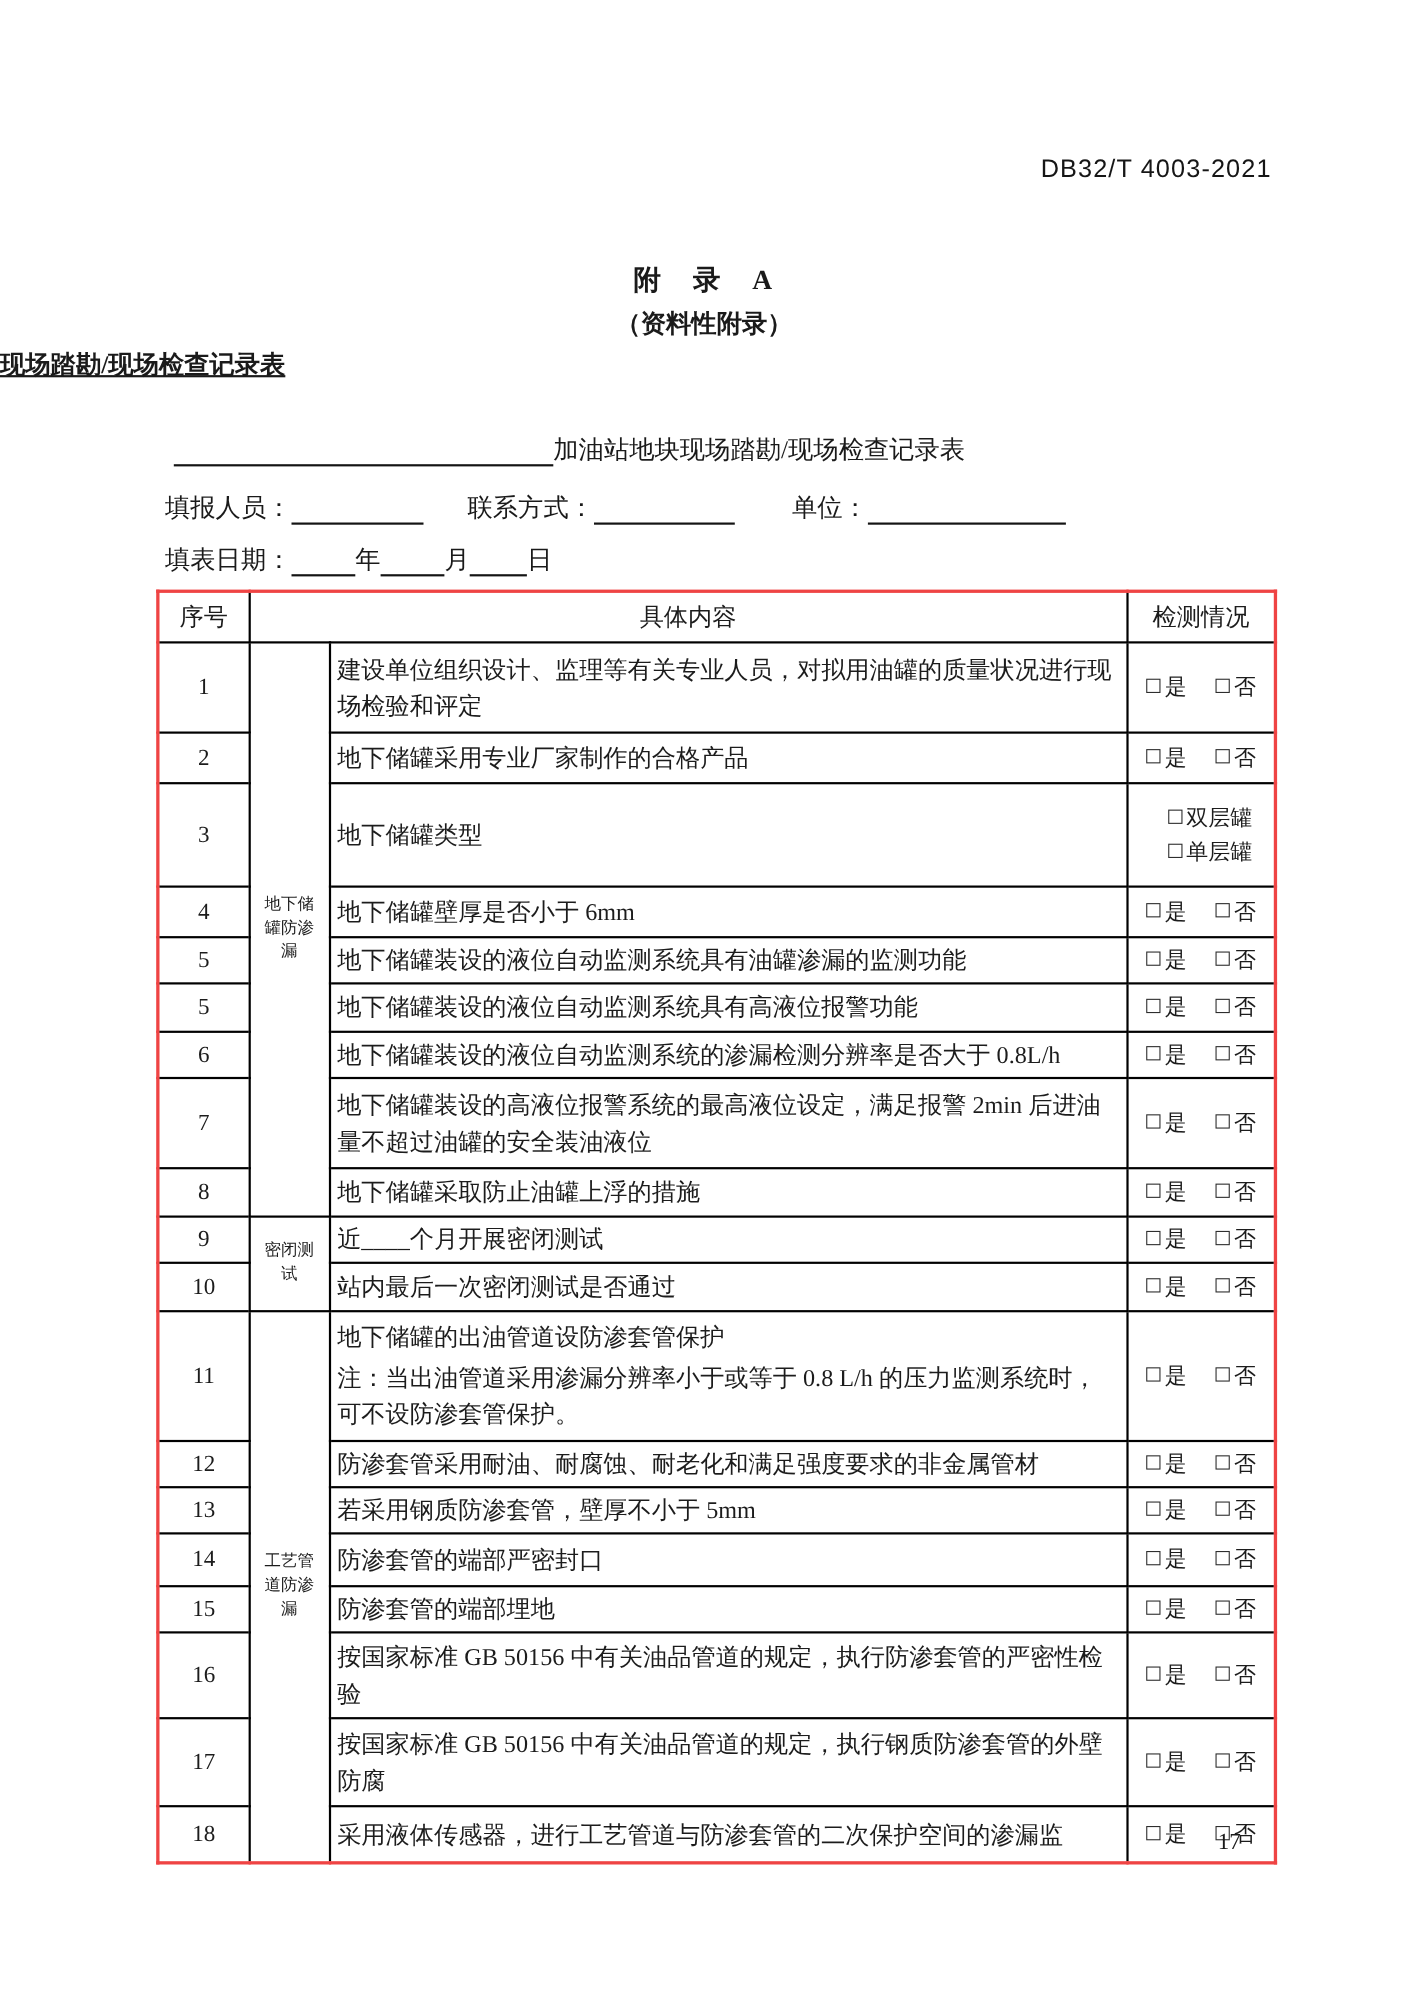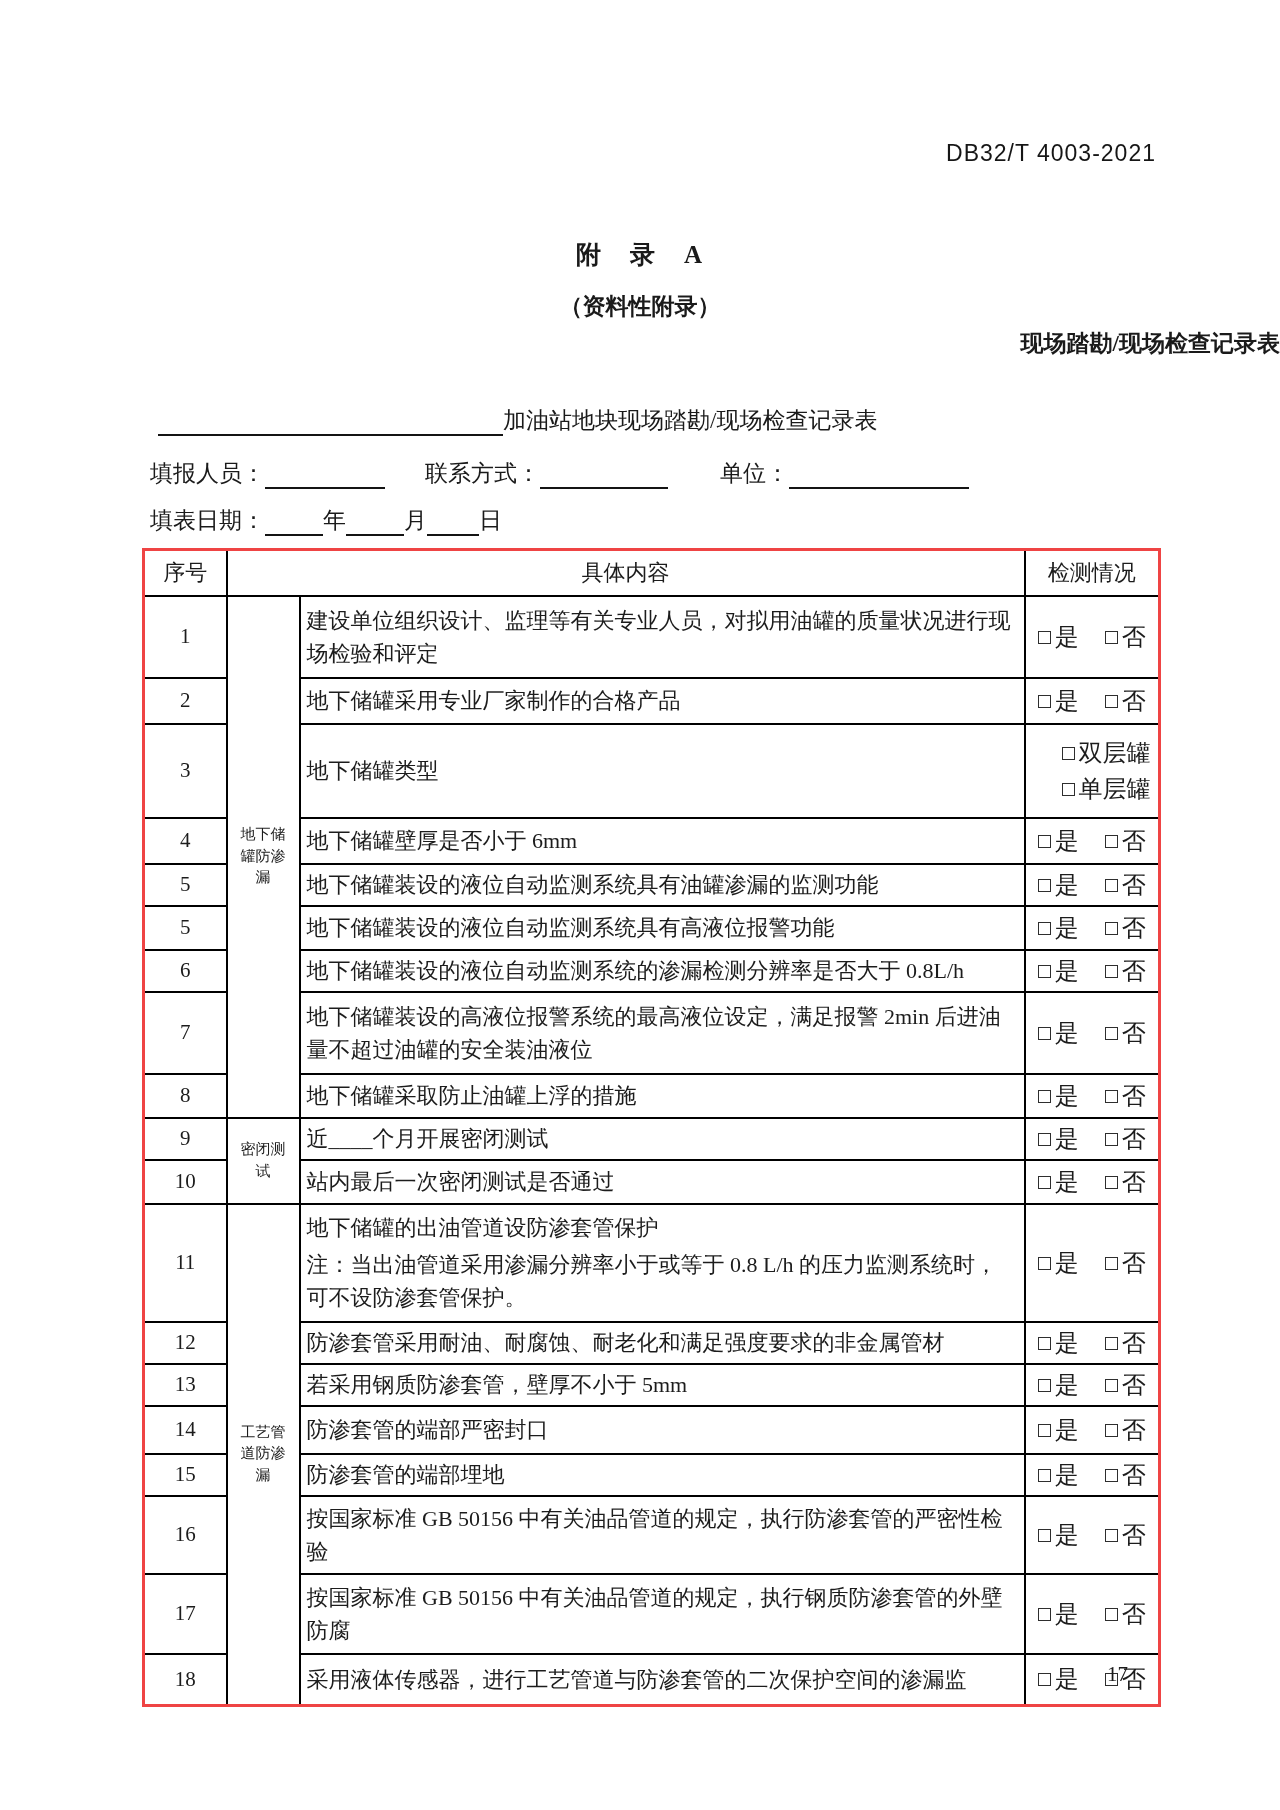--- a/index.html
+++ b/index.html
@@ -10,22 +10,22 @@
     color:#1a1a1a;
     font-family:"Liberation Serif","DejaVu Serif",serif;
     overflow:hidden;
   }
   .doc-code{
     position:absolute;top:140px;right:124px;
     font-family:"Liberation Sans","DejaVu Sans",sans-serif;
     font-size:23px;letter-spacing:1px;color:#161616;
   }
   .title-1{margin:0;padding-top:238px;text-align:center;font-size:25px;font-weight:700;letter-spacing:2px;}
-  .title-2{margin-top:20px;text-align:center;font-size:23px;font-weight:700;}
-  .title-3{margin-top:6px;text-align:right;font-size:23px;font-weight:700;}
+  .title-2{margin-top:8px;text-align:center;font-size:23px;font-weight:700;}
+  .title-3{margin-top:6px;text-align:left;font-size:23px;font-weight:700;text-decoration:underline;}
   .blank{display:inline-block;border-bottom:2px solid #141414;height:22px;vertical-align:bottom;}
   .line-station{margin:46px 0 0 158px;font-size:23px;}
   .line-people{margin:22px 0 0 150px;font-size:23px;}
   .line-date{margin:16px 0 0 150px;font-size:23px;}
   .gap40{display:inline-block;width:40px;}
   .gap52{display:inline-block;width:52px;}
   table.checklist{
     margin:12px 0 0 142px;
     border-collapse:collapse;table-layout:fixed;
     width:1016px;
@@ -36,21 +36,21 @@
     border:2px solid #000;
     padding:2px 6px;
     vertical-align:middle;
     font-weight:normal;
     color:#1c1c1c;
   }
   th.hd{font-weight:700;font-size:22px;text-align:center;}
   td.no{text-align:center;font-size:21px;font-family:"Liberation Serif","DejaVu Serif",serif;}
   td.grp{text-align:center;font-size:15px;line-height:1.45;padding:0 11px;}
   td.ct{text-align:left;padding:4px 10px 4px 14px;line-height:1.5;}
-  td.opt{text-align:center;font-size:24px;white-space:nowrap;}
+  td.opt{text-align:center;font-size:20px;white-space:nowrap;}
   td.opt .cbw{display:inline-block;}
   td.opt .cbw + .cbw{margin-left:26px;}
   td.opt.stack{text-align:left;padding-left:36px;white-space:normal;}
   td.opt.stack .cbw{display:block;margin:4px 0;}
   td.opt.stack .cbw + .cbw{margin-left:0;}
   .cb{
     display:inline-block;width:11px;height:11px;
     border:1.5px solid #2e2e2e;background:#fff;
     margin-right:4px;transform:translateY(-1px);
   }

